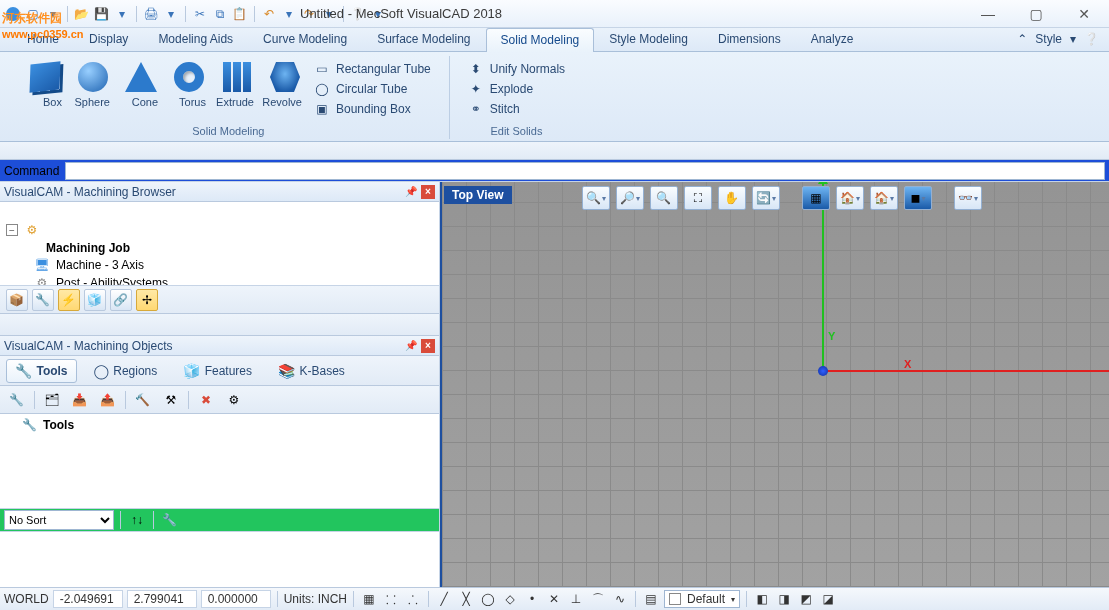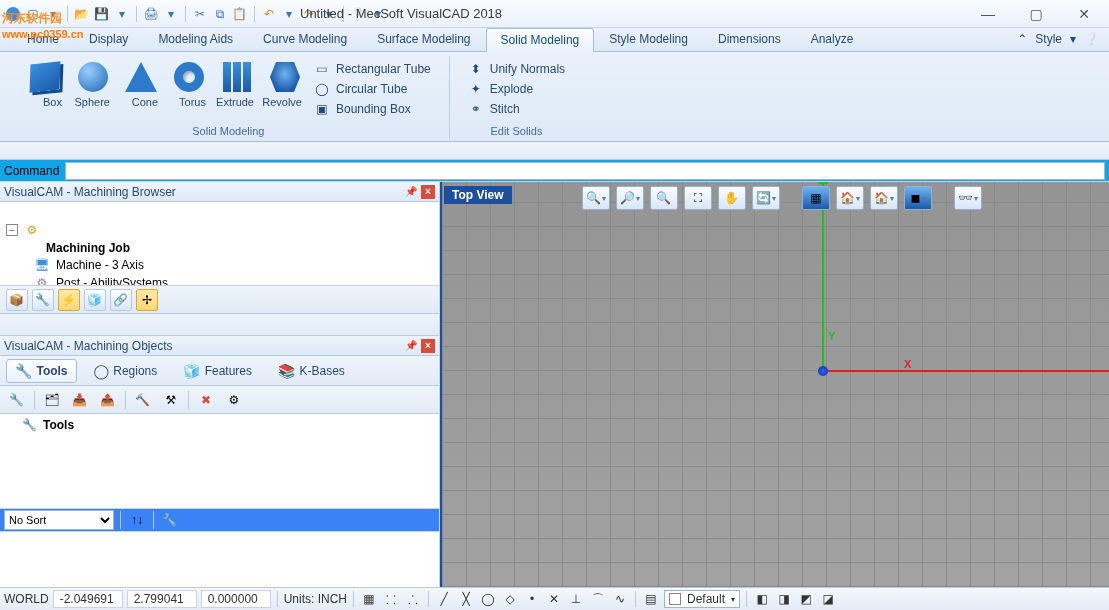--- a/index.html
+++ b/index.html
@@ -30,21 +30,21 @@
 .big-btn .lbl { font-size: 11px; color: #2a4a73; margin-top: 2px; text-align: center; }
 .group-label { text-align: center; font-size: 11px; color: #4a6a93; margin-top: auto; padding-top: 3px; }
 .small-list { display: flex; flex-direction: column; gap: 2px; padding: 2px 4px; }
 .small-btn { display: flex; align-items: center; gap: 6px; padding: 1px 4px; cursor: pointer; color: #2a4a73; }
 .small-ico { width: 16px; height: 16px; display: inline-flex; align-items: center; justify-content: center; }
 
 
 .spacer-bar { height: 18px; background: linear-gradient(#eef4fb,#e2ebf6); border-bottom: 1px solid #b9c9de; }
 
 
-.command-bar { height: 22px; display: flex; align-items: center; background: #0ea5e9; border-bottom: 1px solid #c6d4e6; padding: 0 4px; gap: 6px;}
+.command-bar { height: 22px; display: flex; align-items: center; background: #1d4ed8; border-bottom: 1px solid #c6d4e6; padding: 0 4px; gap: 6px;}
 .command-bar input { flex: 1; height: 18px; border: 1px solid #9fb6d2; padding: 0 4px; font-size: 11px; }
 
 
 .main { display: flex; height: 405px; }
 .left-col { width: 440px; display: flex; flex-direction: column; border-right: 1px solid #c6d4e6; }
 .viewport-col { flex: 1; position: relative; }
 
 
 .panel-hdr { height: 20px; background: linear-gradient(#eef4fb,#dde9f7); border-bottom: 1px solid #b9c9de; display: flex; align-items: center; padding: 0 4px; color: #2a4a73; font-size: 11px; }
 .panel-hdr .pins { margin-left: auto; display: flex; gap: 2px; }
@@ -71,21 +71,21 @@
 .obj-tab { display: flex; align-items: center; gap: 4px; padding: 3px 8px; border: 1px solid transparent; border-radius: 3px; cursor: pointer; color: #2a4a73; font-size: 12px; }
 .obj-tab.active { background: linear-gradient(#fff,#e9f2fb); border-color: #a9bfd9; font-weight: bold; }
 .obj-tab-ico { font-size: 14px; }
 .obj-tb { height: 28px; background: linear-gradient(#eef4fb,#e2ebf6); display: flex; align-items: center; gap: 6px; padding: 0 6px; border-bottom: 1px solid #b9c9de; }
 .obj-tb .btn { width: 22px; height: 22px; display: inline-flex; align-items: center; justify-content: center; cursor: pointer; }
 .obj-tree { background: #fff; height: 94px; padding: 4px 6px; }
 .obj-tree-row { display: flex; align-items: center; gap: 6px; padding-left: 16px; }
 .obj-tree-row .lbl { font-weight: bold; }
 
 
-.sort-bar { height: 24px; display: flex; align-items: center; gap: 6px; padding: 0 4px; background: #3b82f6; border-top: 1px solid #c6d4e6; border-bottom: 1px solid #c6d4e6; }
+.sort-bar { height: 24px; display: flex; align-items: center; gap: 6px; padding: 0 4px; background: #22c55e; border-top: 1px solid #c6d4e6; border-bottom: 1px solid #c6d4e6; }
 .sort-bar select { flex: 0 0 110px; height: 20px; border: 1px solid #9fb6d2; background: #fff; font-size: 11px; }
 .sort-bar .sep { width: 1px; height: 18px; background: #b9c9de; }
 .sort-bar .btn { width: 20px; height: 20px; display: inline-flex; align-items: center; justify-content: center; cursor: pointer; }
 
 
 .viewport { position: absolute; inset: 0; background: #9f9f9f; overflow: hidden; border-left: 2px solid #1d4fa0; }
 .grid-canvas { position: absolute; inset: 0; background:
   repeating-linear-gradient(0deg, #8a8a8a 0, #8a8a8a 1px, transparent 1px, transparent 24px),
   repeating-linear-gradient(90deg, #8a8a8a 0, #8a8a8a 1px, transparent 1px, transparent 24px),
   linear-gradient(#949494,#a2a2a2);

